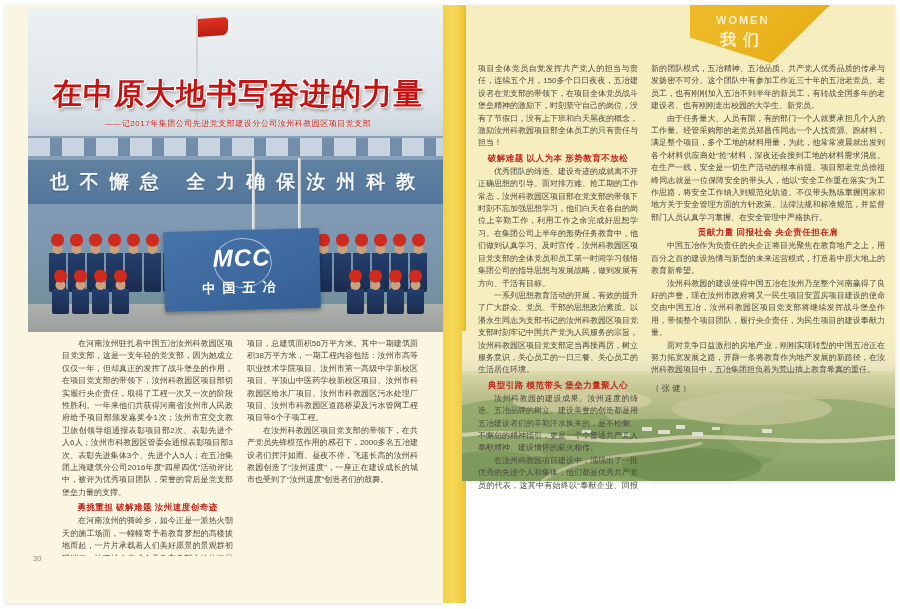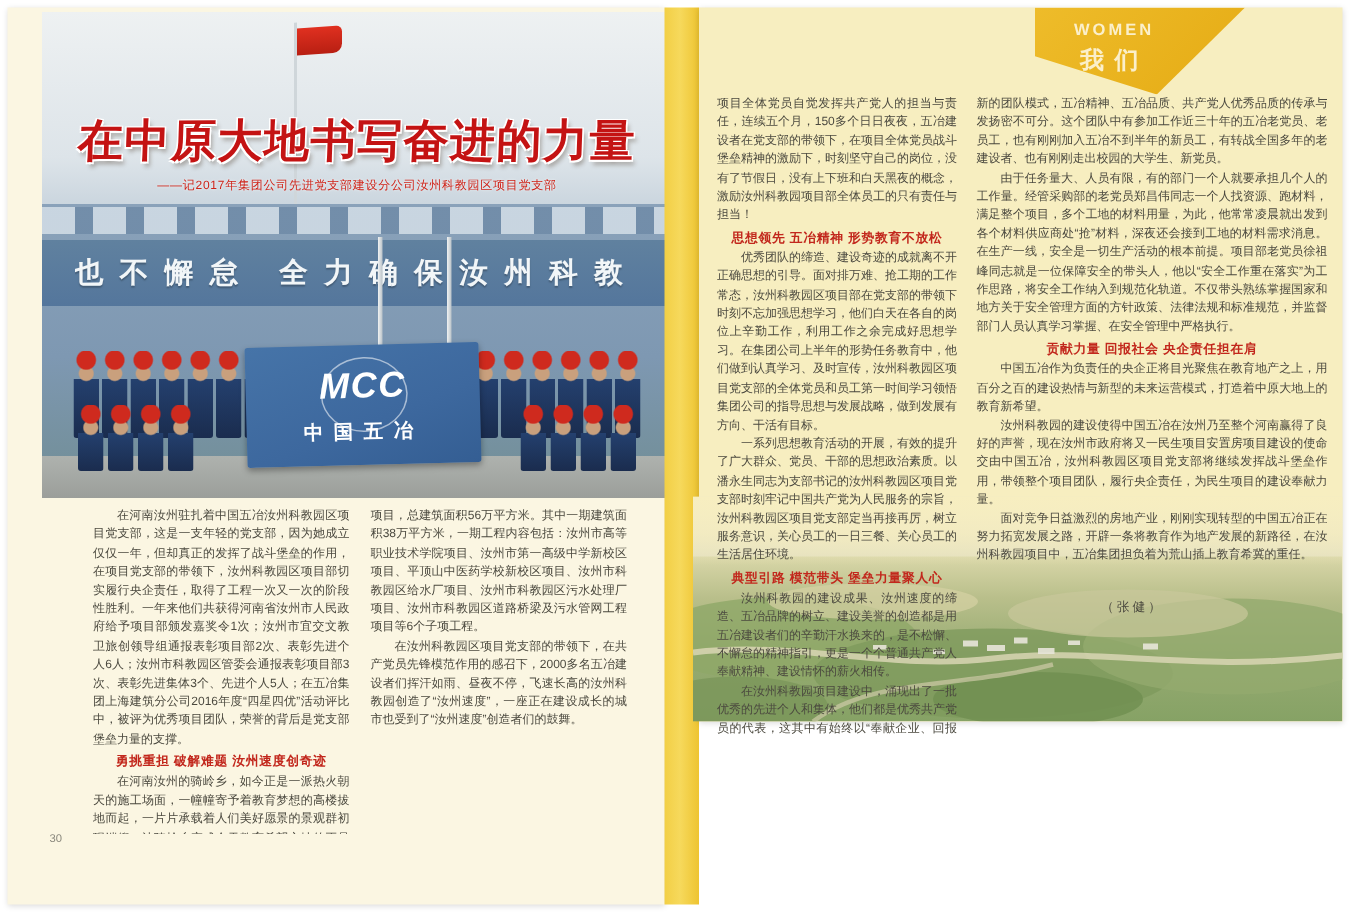--- a/index.html
+++ b/index.html
@@ -83,22 +83,22 @@
   .corner-tag { position:absolute; left:224px; top:0; width:140px; height:58px;
     background:linear-gradient(135deg,#eebc2a,#e5ab14);
     clip-path:polygon(0 0,100% 0,58% 100%,0 56%); z-index:5; }
   .corner-tag .en { position:absolute; left:26px; top:9px; color:#fdf6dd; font-size:11px;
     letter-spacing:2px; font-weight:bold; opacity:.9; }
   .corner-tag .zh { position:absolute; left:30px; top:25px; color:#fdf6dd; font-size:16px;
     letter-spacing:7px; font-weight:bold; opacity:.9; }
   .rp-text { position:absolute; left:12px; top:58px; width:407px; display:flex; gap:13px; z-index:2; }
   .rp-col1 { flex:0 0 160px; height:430px; overflow:hidden; }
   .rp-col2 { flex:0 0 234px; height:398px; overflow:hidden; }
-  .signature { text-align:center; padding-right:26px; font-size:8.5px; color:#4b493f;
-    margin-top:22px; letter-spacing:2px; }
+  .signature { text-align:left; padding-right:26px; font-size:8.5px; color:#4b493f;
+    margin-top:6px; letter-spacing:2px; }
   
   .aerial { position:absolute; left:-4px; bottom:0; width:433px; height:150px; overflow:hidden; }
   .aerial svg { display:block; }
   .haze { position:absolute; left:0; top:0; width:100%; height:46px;
     background:linear-gradient(180deg,#f7eec0 0%,rgba(247,238,192,.65) 55%,rgba(247,238,192,0) 100%); }
 </style>
 </head>
 <body>
 
 <div class="spread">
@@ -181,21 +181,21 @@
   <div class="page-right">
 
     <div class="corner-tag">
       <div class="en">WOMEN</div>
       <div class="zh">我们</div>
     </div>
 
     <div class="rp-text">
       <div class="rp-col1">
         <p class="body cont">项目全体党员自觉发挥共产党人的担当与责任，连续五个月，150多个日日夜夜，五冶建设者在党支部的带领下，在项目全体党员战斗堡垒精神的激励下，时刻坚守自己的岗位，没有了节假日，没有上下班和白天黑夜的概念，激励汝州科教园项目部全体员工的只有责任与担当！</p>
-        <h3 class="redhead">思想领先 五冶精神 形势教育不放松</h3>
+        <h3 class="redhead">破解难题 以人为本 形势教育不放松</h3>
         <p class="body">优秀团队的缔造、建设奇迹的成就离不开正确思想的引导。面对排万难、抢工期的工作常态，汝州科教园区项目部在党支部的带领下时刻不忘加强思想学习，他们白天在各自的岗位上辛勤工作，利用工作之余完成好思想学习。在集团公司上半年的形势任务教育中，他们做到认真学习、及时宣传，汝州科教园区项目党支部的全体党员和员工第一时间学习领悟集团公司的指导思想与发展战略，做到发展有方向、干活有目标。</p>
         <p class="body">一系列思想教育活动的开展，有效的提升了广大群众、党员、干部的思想政治素质。以潘永生同志为支部书记的汝州科教园区项目党支部时刻牢记中国共产党为人民服务的宗旨，汝州科教园区项目党支部定当再接再厉，树立服务意识，关心员工的一日三餐、关心员工的生活居住环境。</p>
         <h3 class="redhead">典型引路 模范带头 堡垒力量聚人心</h3>
         <p class="body">汝州科教园的建设成果、汝州速度的缔造、五冶品牌的树立、建设美誉的创造都是用五冶建设者们的辛勤汗水换来的，是不松懈、不懈怠的精神指引，更是一个个普通共产党人奉献精神、建设情怀的薪火相传。</p>
         <p class="body">在汝州科教园项目建设中，涌现出了一批优秀的先进个人和集体，他们都是优秀共产党员的代表，这其中有始终以“奉献企业、回报企业”为工作信条的五冶汝州PPP项目SPV公司总经理、老党员刘兴斌，有带领项目部攻坚克难的优秀项目经理、年轻党员夏百松，以及他们领导的优秀项目团队，汝州科教园区项目部。</p>
 
       </div>
       <div class="rp-col2">
         <p class="body cont">新的团队模式，五冶精神、五冶品质、共产党人优秀品质的传承与发扬密不可分。这个团队中有参加工作近三十年的五冶老党员、老员工，也有刚刚加入五冶不到半年的新员工，有转战全国多年的老建设者、也有刚刚走出校园的大学生、新党员。</p>
         <p class="body">由于任务量大、人员有限，有的部门一个人就要承担几个人的工作量。经管采购部的老党员郑昌伟同志一个人找资源、跑材料，满足整个项目，多个工地的材料用量，为此，他常常凌晨就出发到各个材料供应商处“抢”材料，深夜还会接到工地的材料需求消息。在生产一线，安全是一切生产活动的根本前提。项目部老党员徐祖峰同志就是一位保障安全的带头人，他以“安全工作重在落实”为工作思路，将安全工作纳入到规范化轨道。不仅带头熟练掌握国家和地方关于安全管理方面的方针政策、法律法规和标准规范，并监督部门人员认真学习掌握、在安全管理中严格执行。</p>

